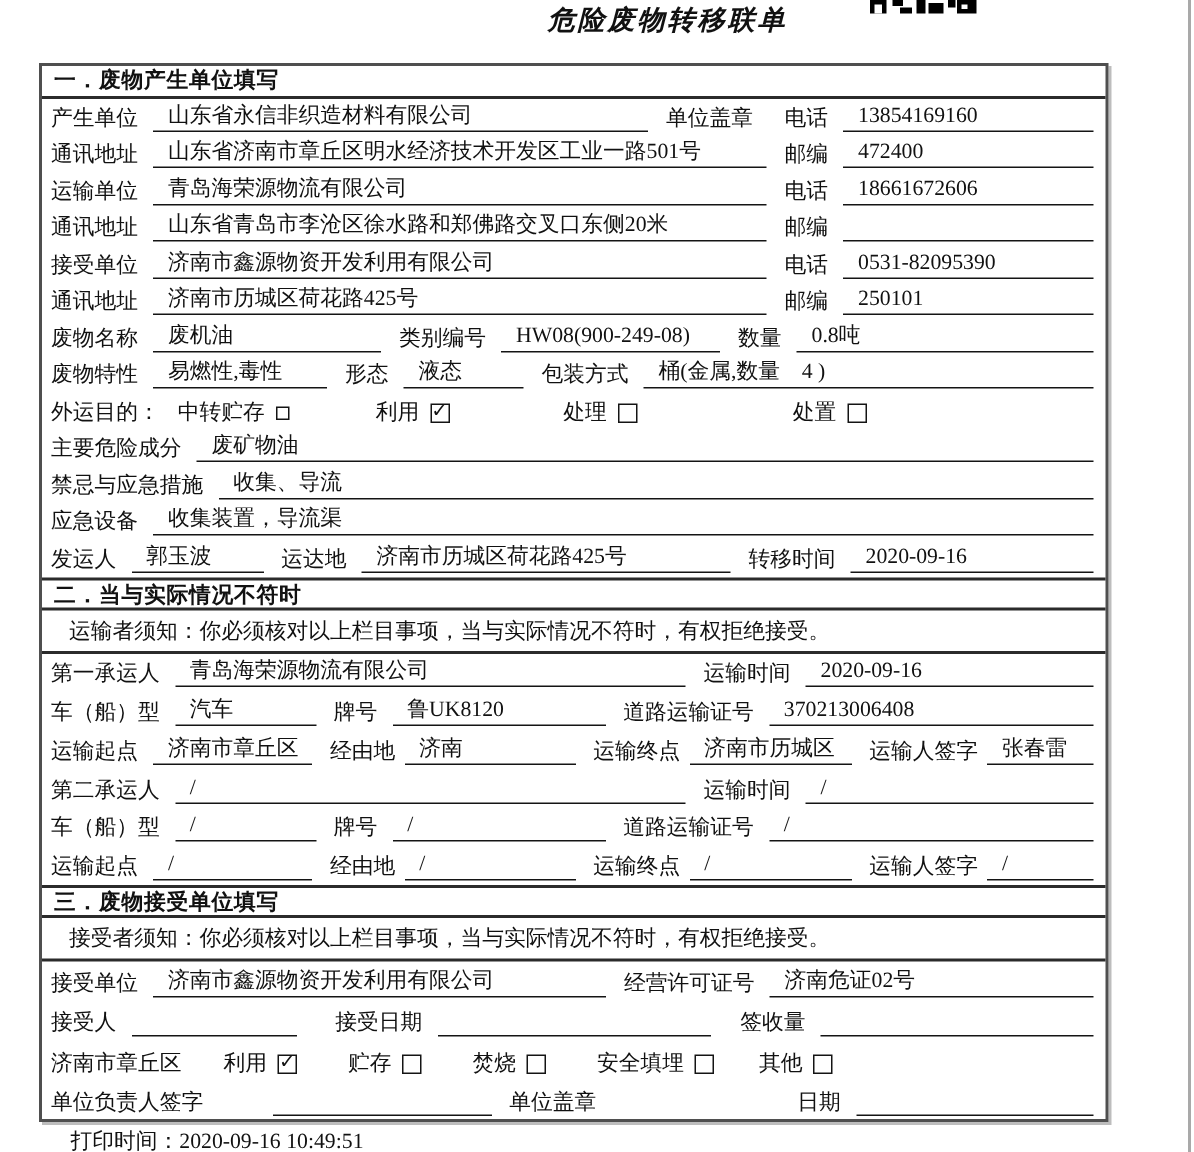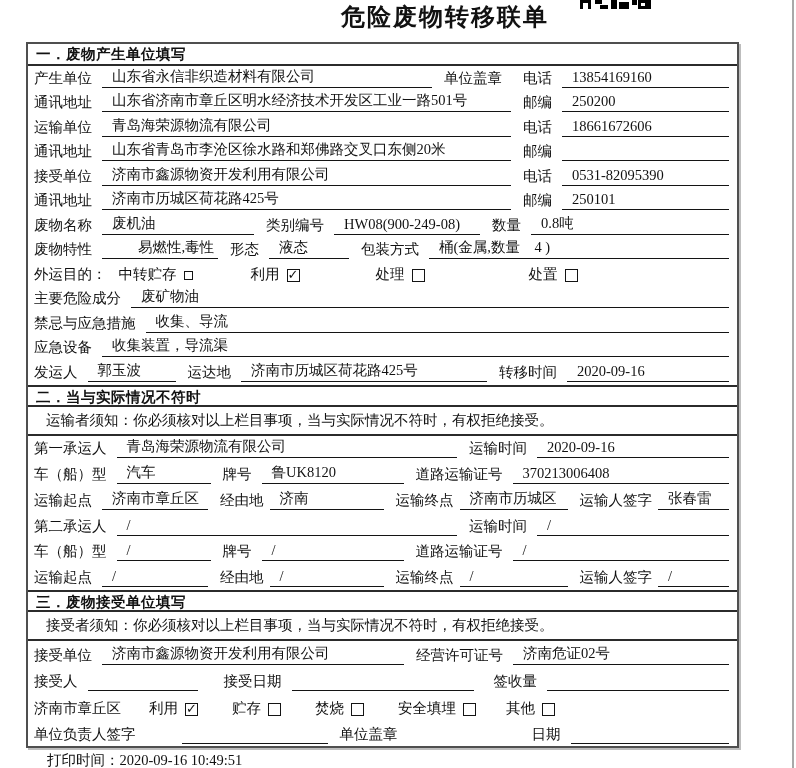--- a/index.html
+++ b/index.html
@@ -15,22 +15,23 @@
 
   
   .doc-no {
     position:absolute; left:31px; top:11px;
     font-size:14.5px; white-space:nowrap;margin-top:47px;
   }
   .doc-title {
     position:absolute; left:50%; top:1px;
     transform: translateX(-50%);
     margin-left:47px;
-    font-size:24px; font-weight:bold; letter-spacing:2px;
+    font-size:18px; font-weight:bold; letter-spacing:2px;
     white-space:nowrap;
+    font-style:italic;
   }
   .qr-frag { position:absolute; left:580px; top:0; width:72px; height:10px; }
 
   
   .form-table {
     position:absolute; left:26px; top:42px;
     width:713px; height:706px;
     border:2px solid #4f4f4f;
     box-shadow: 2px 2px 0 #bdbdbd;
     background:#fff;
@@ -76,21 +77,21 @@
   .plain { margin-right:10px; }
 
   .rgroup {
     margin-left:auto; width:208px; flex:0 0 208px;
     display:flex; align-items:flex-end;
   }
   .rgroup .val { margin-right:2px; }
 
   
   .w330{width:330px;} .w150{width:152px;} .w148{width:146px;}
-  .w115{width:116px;text-align:right;} .w78{width:80px;}
+  .w115{width:116px;} .w78{width:80px;}
   .w88{width:88px;} .w245{width:246px;}
   .w190{width:192px;}
   .w92{width:94px;} .w140{width:142px;}
   .w105{width:106px;} .w112{width:114px;} .w108{width:108px;}
   .w300{width:302px;}
   .w110{width:110px;} .w180{width:182px;}
   .w145{width:146px;}
 
   
   .opt { display:flex; align-items:center; }
@@ -154,21 +155,21 @@
         <span class="lbl">电话</span>
         <span class="val grow last">13854169160</span>
       </span>
     </div>
 
     <div class="row h1r">
       <span class="lbl">通讯地址</span>
       <span class="val grow">山东省济南市章丘区明水经济技术开发区工业一路501号</span>
       <span class="rgroup">
         <span class="lbl">邮编</span>
-        <span class="val grow last">250200</span>
+        <span class="val grow last">472400</span>
       </span>
     </div>
 
     <div class="row h1r">
       <span class="lbl">运输单位</span>
       <span class="val grow">青岛海荣源物流有限公司</span>
       <span class="rgroup">
         <span class="lbl">电话</span>
         <span class="val grow last">18661672606</span>
       </span>

